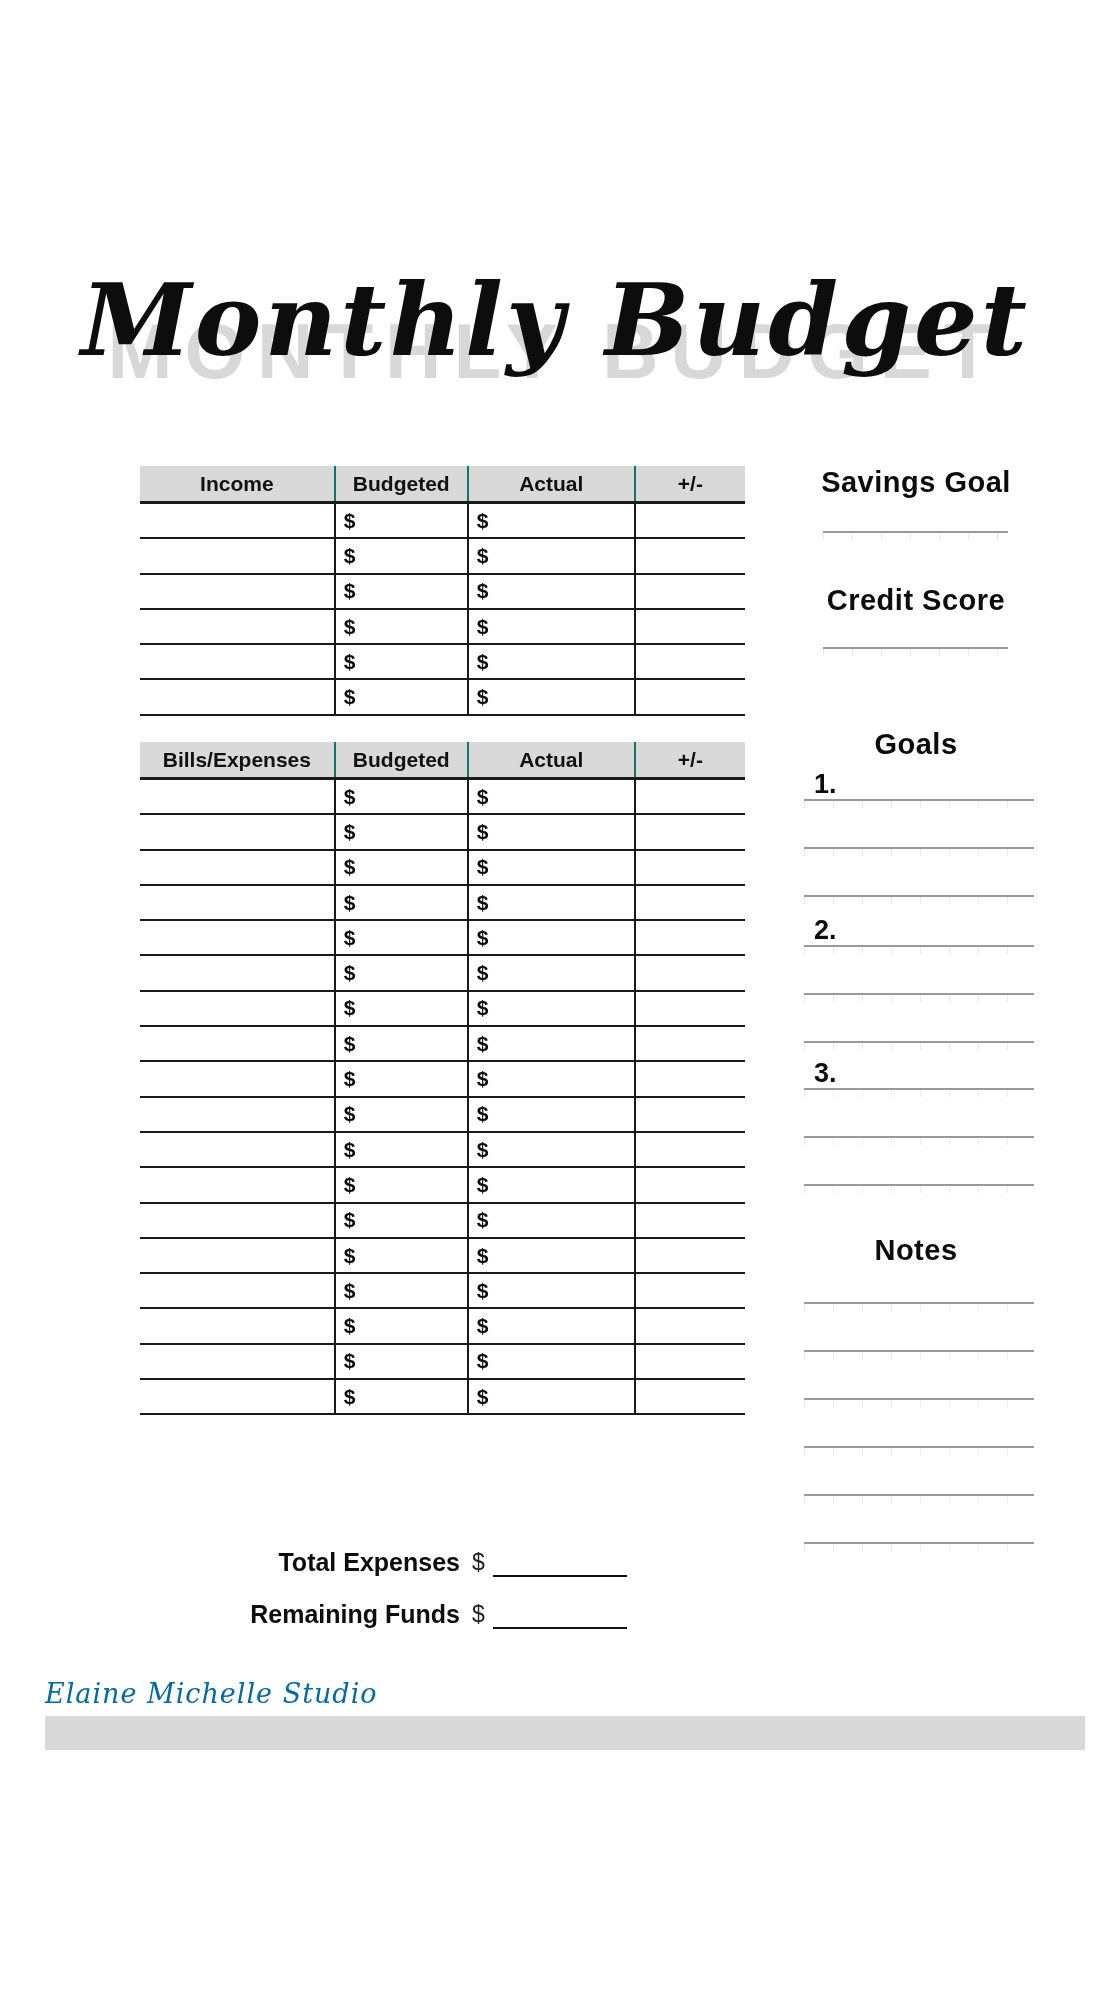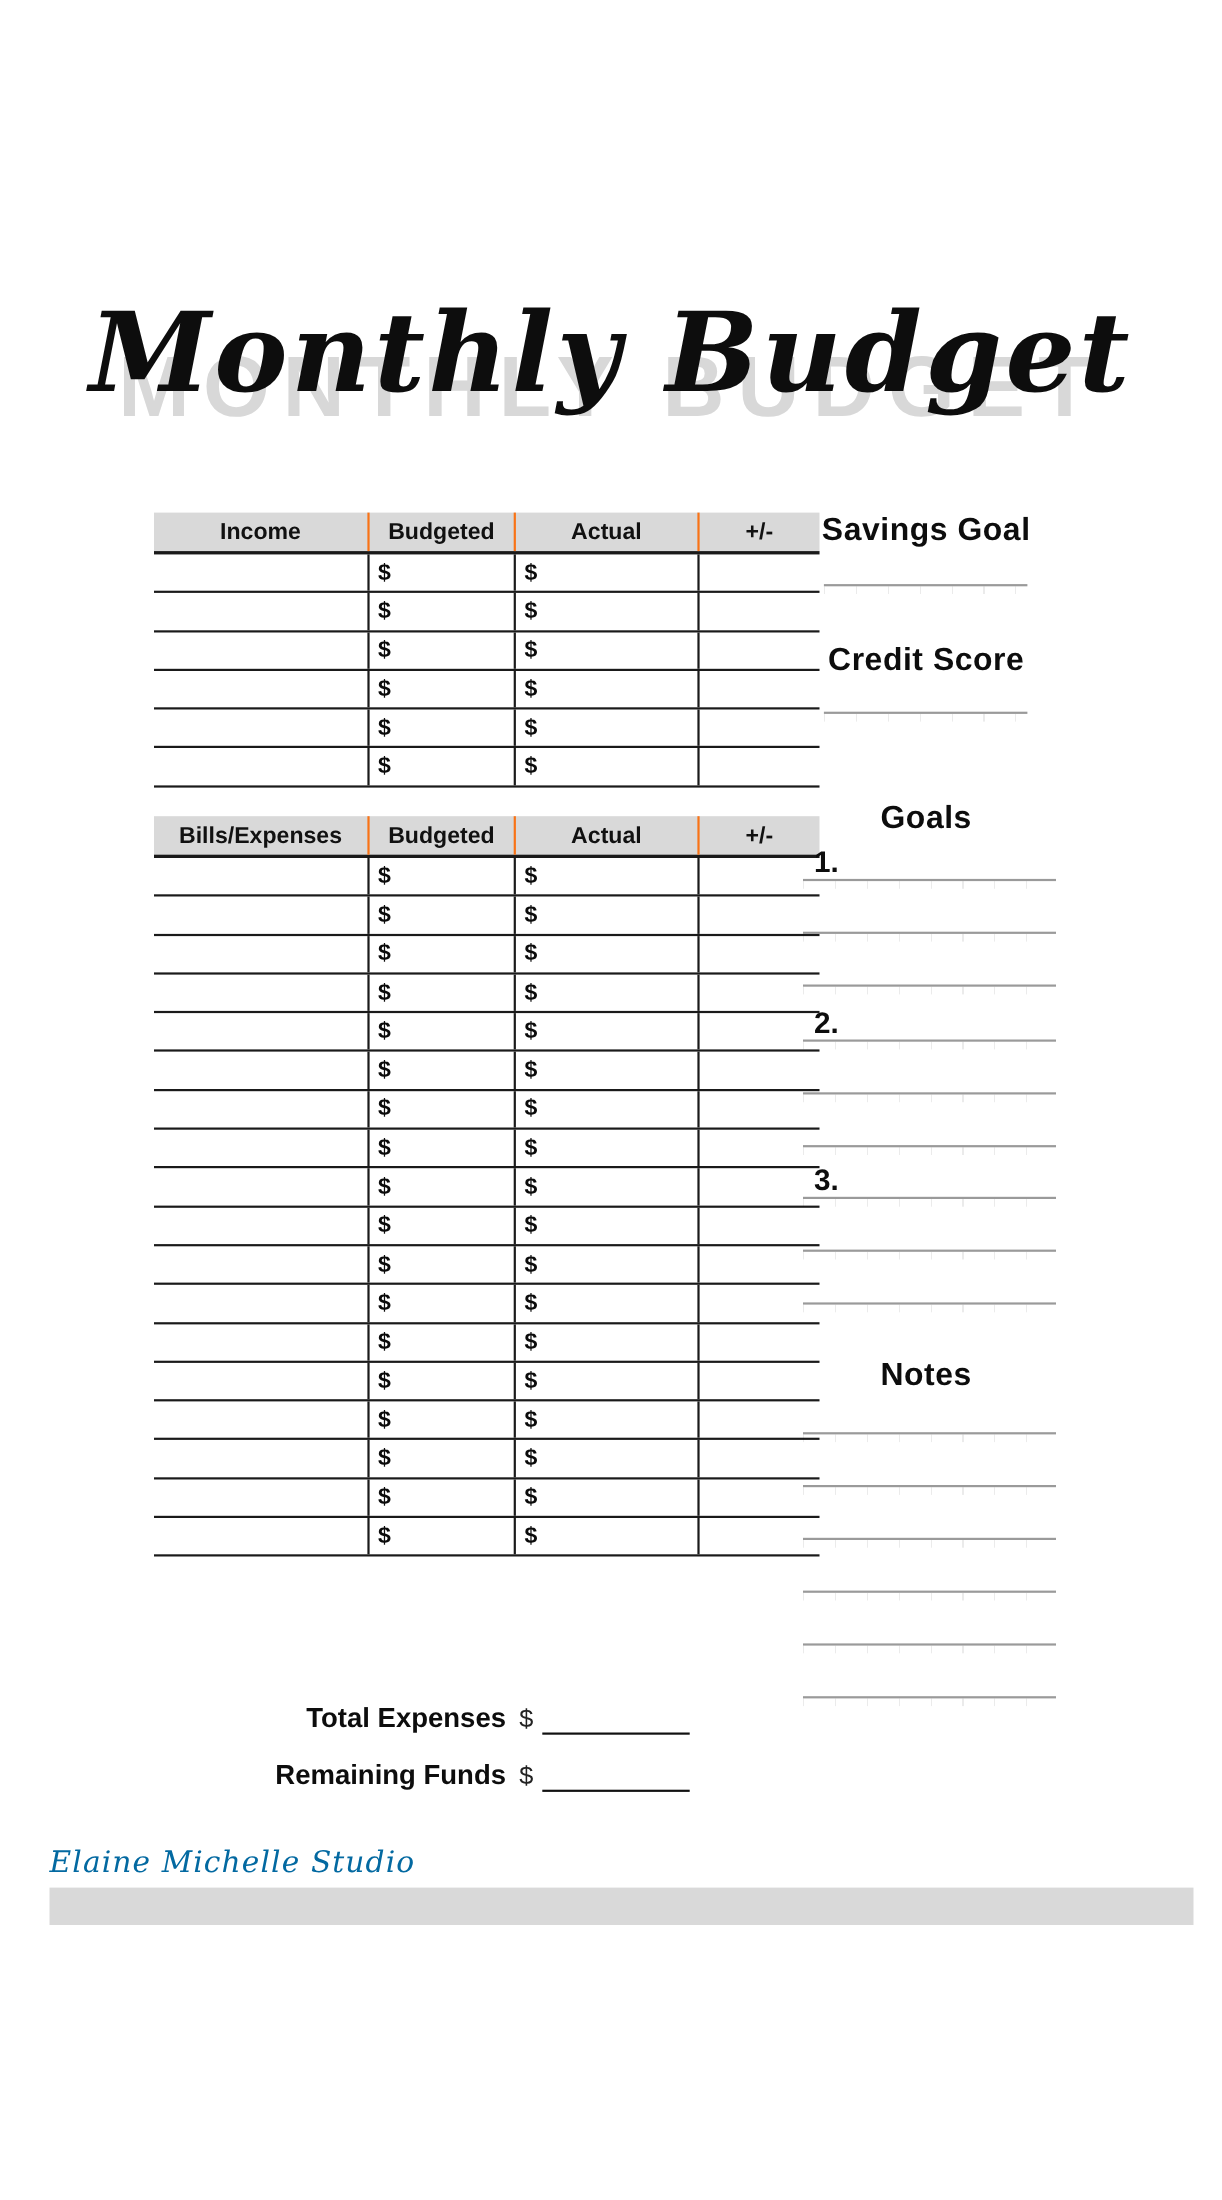--- a/index.html
+++ b/index.html
@@ -19,28 +19,28 @@
   .btable{position:absolute;left:140px;width:605px;}
   .btable.income{top:466px;}
   .btable.bills{top:742px;}
   .thead{display:flex;height:35px;background:#d9d9d9;border-bottom:3px solid #1a1a1a;}
   .hcell{display:flex;align-items:center;justify-content:center;box-sizing:border-box;
       font-weight:bold;font-size:21px;color:#111;}
   .hcell.c1,.cell.c1{width:197px;}
   .hcell.c2,.cell.c2{width:134px;text-align:right;}
   .hcell.c3,.cell.c3{width:168px;}
   .hcell.c4,.cell.c4{width:110px;}
-  .hcell.c1,.hcell.c2,.hcell.c3{border-right:2px solid #f97316;}
+  .hcell.c1,.hcell.c2,.hcell.c3{border-right:2px solid #0f766e;}
   .trow{display:flex;height:33.3px;border-bottom:2px solid #1a1a1a;}
   .cell{box-sizing:border-box;display:flex;align-items:center;}
   .cell.c1,.cell.c2,.cell.c3{border-right:2px solid #1a1a1a;}
   .dollar{font-weight:bold;font-size:21px;padding-left:8px;color:#0b0b0b;}
 
   
-  .sidebar{position:absolute;left:720px;top:465px;width:244px;}
+  .sidebar{position:absolute;left:794px;top:465px;width:244px;}
   .sb-h{font-weight:bold;font-size:29px;line-height:34px;height:34px;text-align:center;
         letter-spacing:0.5px;color:#0d0d0d;}
   .sb-h.savings{margin-top:0;}
   .lines .wline{height:8px;border-top:2px solid #9a9a9a;width:230px;margin-left:10px;
         background:repeating-linear-gradient(90deg,rgba(0,0,0,0.08) 0 1px,transparent 1px 29px);
         background-size:100% 7px;background-repeat:no-repeat;}
   .short-lines .wline{width:185px;margin-left:29px;}
   .short-lines.savings{margin-top:32px;}
   .sb-h.credit{margin-top:42px;}
   .short-lines.credit{margin-top:30px;}

